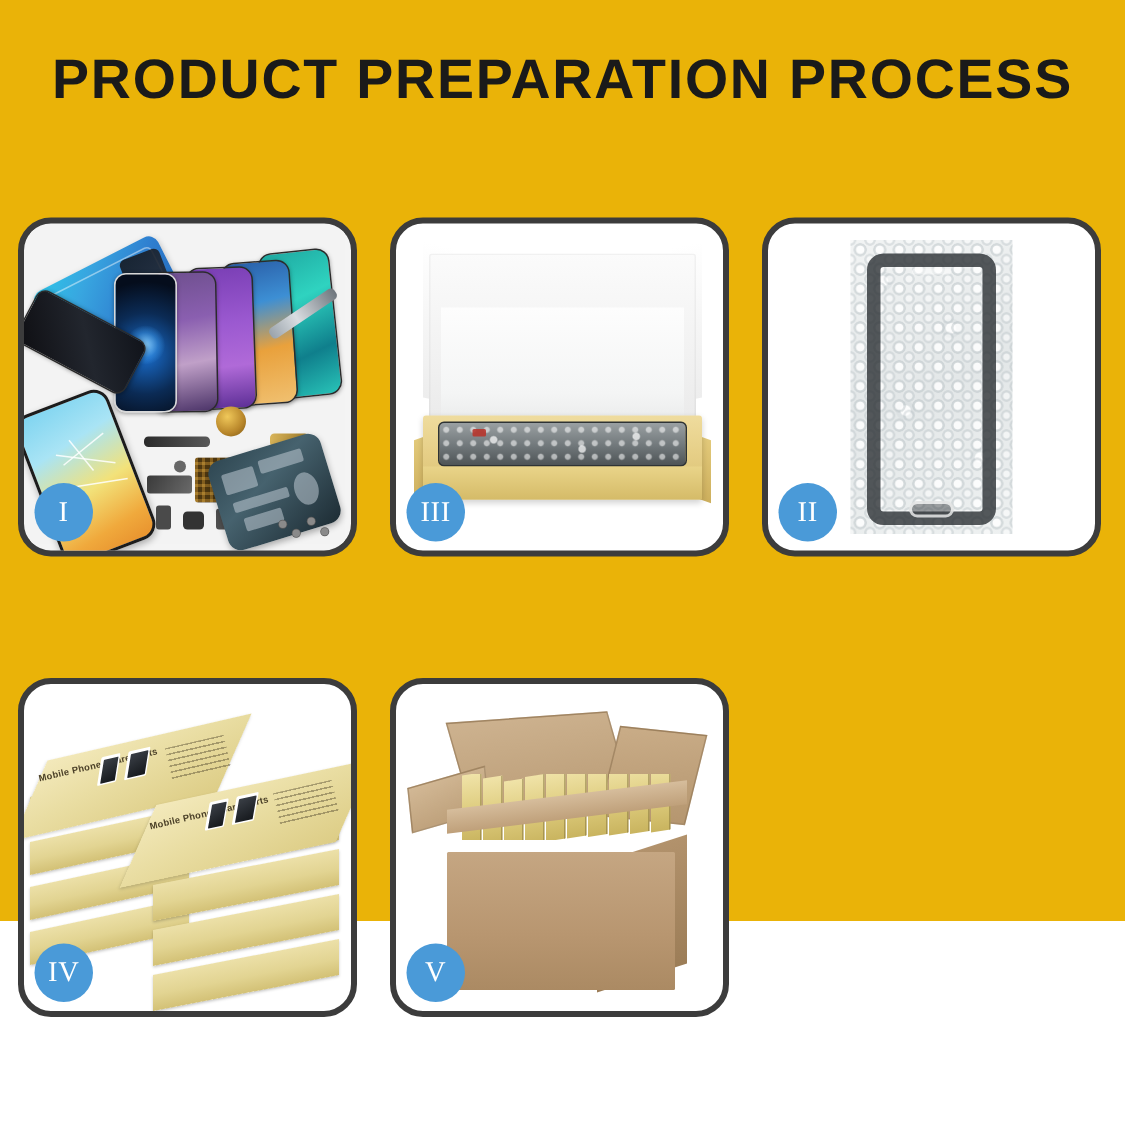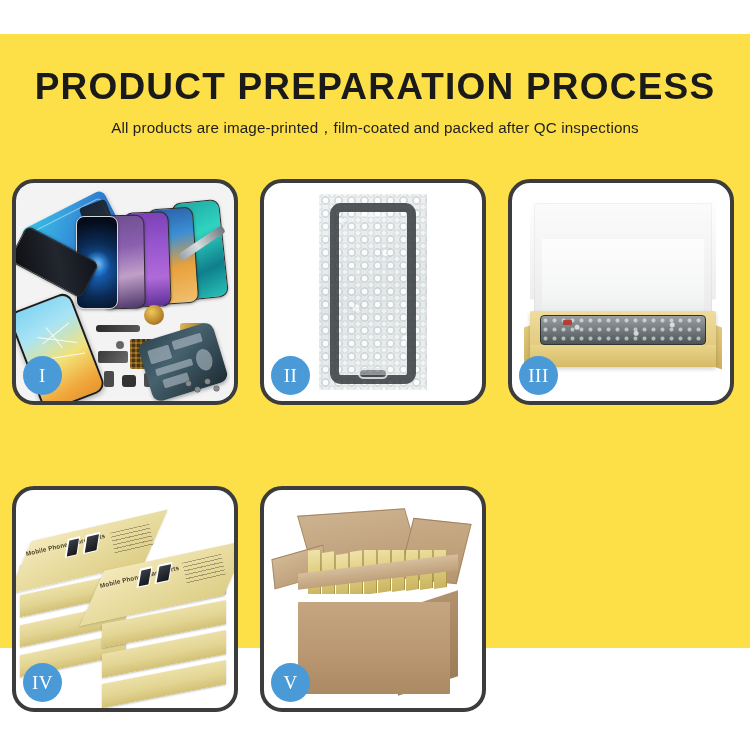--- a/index.html
+++ b/index.html
@@ -2,21 +2,21 @@
 <html><head>
 <meta charset="utf-8">
 <style>
   * { box-sizing: border-box; margin: 0; padding: 0; }
   html, body {
     width: 750px; height: 750px;
     background: #ffffff;
     font-family: "Liberation Sans", sans-serif;
     overflow: hidden;
   }
-  .page { position: relative; width: 750px; height: 614px; background: #fde047; margin-top: 34px; }
+  .page { position: relative; width: 750px; height: 614px; background: #eab308; }
 
   
   .header { position: absolute; left: 0; top: 34px; width: 750px; text-align: center; }
   .title {
     font-size: 37px; font-weight: 700; letter-spacing: 1.2px;
     color: #1a1a1a; line-height: 1.05; white-space: nowrap;
     font-family: "Liberation Sans", sans-serif;
   }
   .subtitle {
     margin-top: 11px; font-size: 15.2px; font-weight: 400;
@@ -418,21 +418,20 @@
     transform: rotate(-17deg);
   }
 </style>
 </head>
 <body>
 
 <div class="page">
 
   <div class="header">
     <div class="title">PRODUCT PREPARATION PROCESS</div>
-    <div class="subtitle">All products are image-printed，film-coated and packed after QC inspections</div>
   </div>
 
   <div class="grid">
 
     <div class="panel p1">
       <div class="inner">
         <div class="blue-screen"></div>
         <div class="phone-fan">
           <div class="ph a"></div>
           <div class="ph b"></div>
@@ -472,51 +471,51 @@
         <div class="screws">
           <i></i>
             <i></i>
             <i></i>
             <i></i>
         </div>
       </div>
       <div class="badge">I</div>
     </div>
 
-    <div class="panel p2">
-      <div class="stage">
-        <div class="wrapimg">
-          <span class="bubbles"></span>
-          <span class="bubbles2"></span>
-          <span class="glassframe"></span>
-          <span class="earpiece"></span>
-          <span class="homebtn"></span>
-        </div>
-      </div>
-      <div class="badge">II</div>
-    </div>
-
     <div class="panel p3">
       <div class="scene">
         <div class="lid-left"></div>
         <div class="lid-right"></div>
         <div class="lid-back"></div>
         <div class="foam"></div>
         <div class="tray-lip-l"></div>
         <div class="tray-lip-r"></div>
         <div class="tray"></div>
         <div class="screen-in">
           <span class="bub"></span>
           <span class="redmark"></span>
         </div>
         <div class="tray-front"></div>
       </div>
       <div class="badge">III</div>
     </div>
 
+    <div class="panel p2">
+      <div class="stage">
+        <div class="wrapimg">
+          <span class="bubbles"></span>
+          <span class="bubbles2"></span>
+          <span class="glassframe"></span>
+          <span class="earpiece"></span>
+          <span class="homebtn"></span>
+        </div>
+      </div>
+      <div class="badge">II</div>
+    </div>
+
     <div class="panel p4">
       <div class="stack">
         <div class="kbox kb-l4"></div>
         <div class="kbox kb-l3"></div>
         <div class="kbox kb-l2"></div>
         <div class="kbox kb-l1"></div>
 
         <div class="kbox kb-r4"></div>
         <div class="kbox kb-r3"></div>
         <div class="kbox kb-r2"></div>

